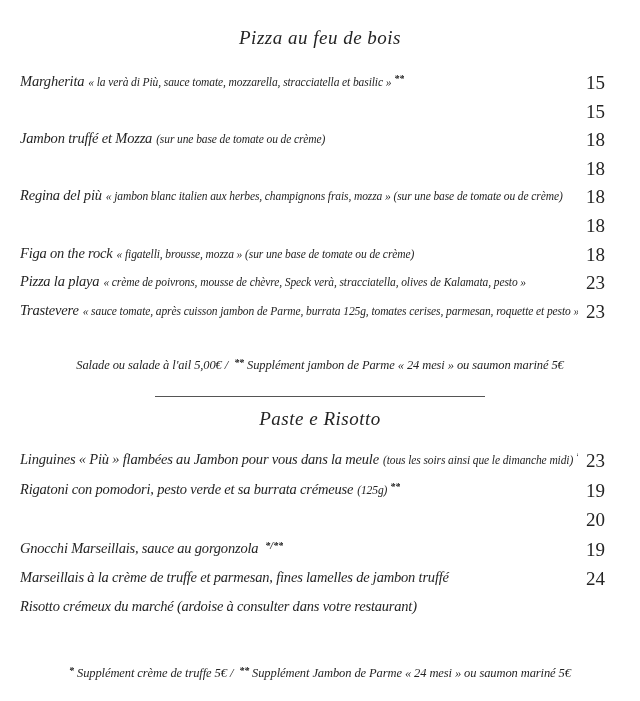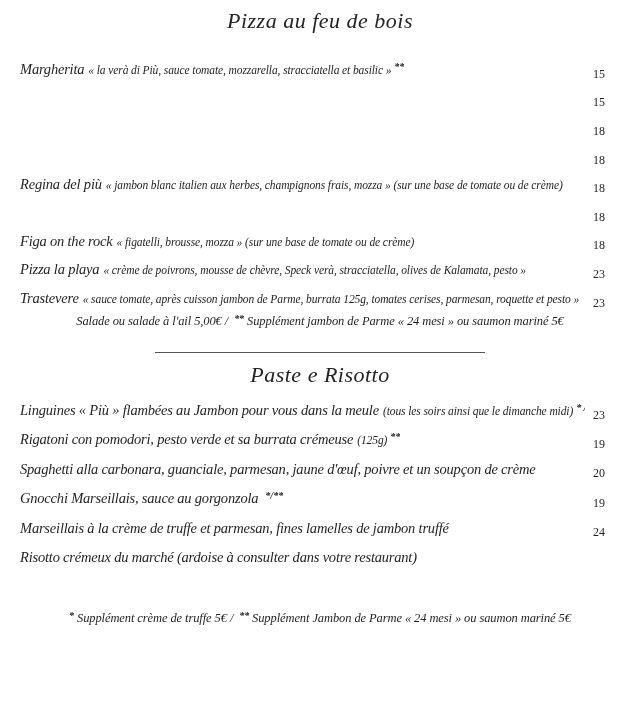--- a/index.html
+++ b/index.html
@@ -8,37 +8,37 @@
     height: 701px;
     background: #ffffff;
     font-family: "Liberation Serif", serif;
     font-style: italic;
     color: #242424;
     overflow: hidden;
   }
   .menu { padding: 0 20px; }
 
   .section-title {
-    font-size: 22px;
+    font-size: 19px;
     font-weight: 400;
     text-align: center;
-    margin: 0;
+    margin: 17px;
     line-height: 28px;
     letter-spacing: 0.5px;
   }
   .title-pizza { padding-top: 7px; }
   .title-paste { margin-top: 8px; }
 
   .items { list-style: none; margin: 0; padding: 0; }
   .items-pizza { margin-top: 20px; }
   .items-paste { margin-top: 6px; }
 
   .item {
     display: flex;
-    align-items: center;
+    align-items: flex-start;
     white-space: nowrap;
     padding-right: 15px;
   }
   .items-pizza .item { height: 28.6px; }
   .items-paste .item { height: 29.4px; }
 
   .item-text { overflow: hidden; min-width: 0; }
   .item-name { font-size: 14.5px; letter-spacing: -0.2px; }
   .item-desc { font-size: 11.5px; letter-spacing: -0.1px; margin-left: 4px; }
   .item-marks {
@@ -46,32 +46,31 @@
     font-size: 10px;
     position: relative;
     top: -4px;
     margin-left: 3px;
     letter-spacing: 0;
   }
   .item-price {
     margin-left: auto;
     padding-left: 8px;
     flex-shrink: 0;
-    font-size: 12px;
+    font-size: 19px;
     font-style: normal;
-    margin-top: 10px;
   }
 
   .footnote {
     text-align: center;
     font-size: 12.5px;
     line-height: 18px;
     letter-spacing: -0.1px;
   }
-  .footnote-pizza { }
+  .footnote-pizza { margin-top: 27px; }
   .footnote-paste { margin-top: 37px; }
   .fmark {
     font-weight: 700;
     font-size: 10px;
     position: relative;
     top: -3px;
     margin: 0 3px 0 6px;
   }
   .fmark-first { margin-left: 0; }
 
@@ -92,20 +91,21 @@
 
   <ul class="items items-pizza">
     <li class="item">
       <span class="item-text"><span class="item-name">Margherita</span><span class="item-desc">« la verà di Più, sauce tomate, mozzarella, stracciatella et basilic »</span><span class="item-marks">**</span></span>
       <span class="item-price">15</span>
     </li>
     <li class="item">
       <span class="item-price">15</span>
     </li>
     <li class="item">
+      <span class="item-text"><span class="item-name">Jambon truffé et Mozza</span><span class="item-desc">(sur une base de tomate ou de crème)</span><span class="item-marks"></span></span>
       <span class="item-price">18</span>
     </li>
     <li class="item">
       <span class="item-price">18</span>
     </li>
     <li class="item">
       <span class="item-text"><span class="item-name">Regina del più</span><span class="item-desc">« jambon blanc italien aux herbes, champignons frais, mozza » (sur une base de tomate ou de crème)</span><span class="item-marks"></span></span>
       <span class="item-price">18</span>
     </li>
     <li class="item">
@@ -134,21 +134,20 @@
   <ul class="items items-paste">
     <li class="item">
       <span class="item-text"><span class="item-name">Linguines « Più » flambées au Jambon pour vous dans la meule</span><span class="item-desc">(tous les soirs ainsi que le dimanche midi)</span><span class="item-marks">* / **</span></span>
       <span class="item-price">23</span>
     </li>
     <li class="item">
       <span class="item-text"><span class="item-name">Rigatoni con pomodori, pesto verde et sa burrata crémeuse</span><span class="item-desc">(125g)</span><span class="item-marks">**</span></span>
       <span class="item-price">19</span>
     </li>
     <li class="item">
-      <span class="item-text"><span class="item-name">Spaghetti alla carbonara, guanciale, parmesan, jaune d'œuf, poivre et un soupçon de crème</span><span class="item-desc"></span><span class="item-marks"></span></span>
       <span class="item-price">20</span>
     </li>
     <li class="item">
       <span class="item-text"><span class="item-name">Gnocchi Marseillais, sauce au gorgonzola</span><span class="item-desc"></span><span class="item-marks">*/**</span></span>
       <span class="item-price">19</span>
     </li>
     <li class="item">
       <span class="item-text"><span class="item-name">Marseillais à la crème de truffe et parmesan, fines lamelles de jambon truffé</span><span class="item-desc"></span><span class="item-marks"></span></span>
       <span class="item-price">24</span>
     </li>

